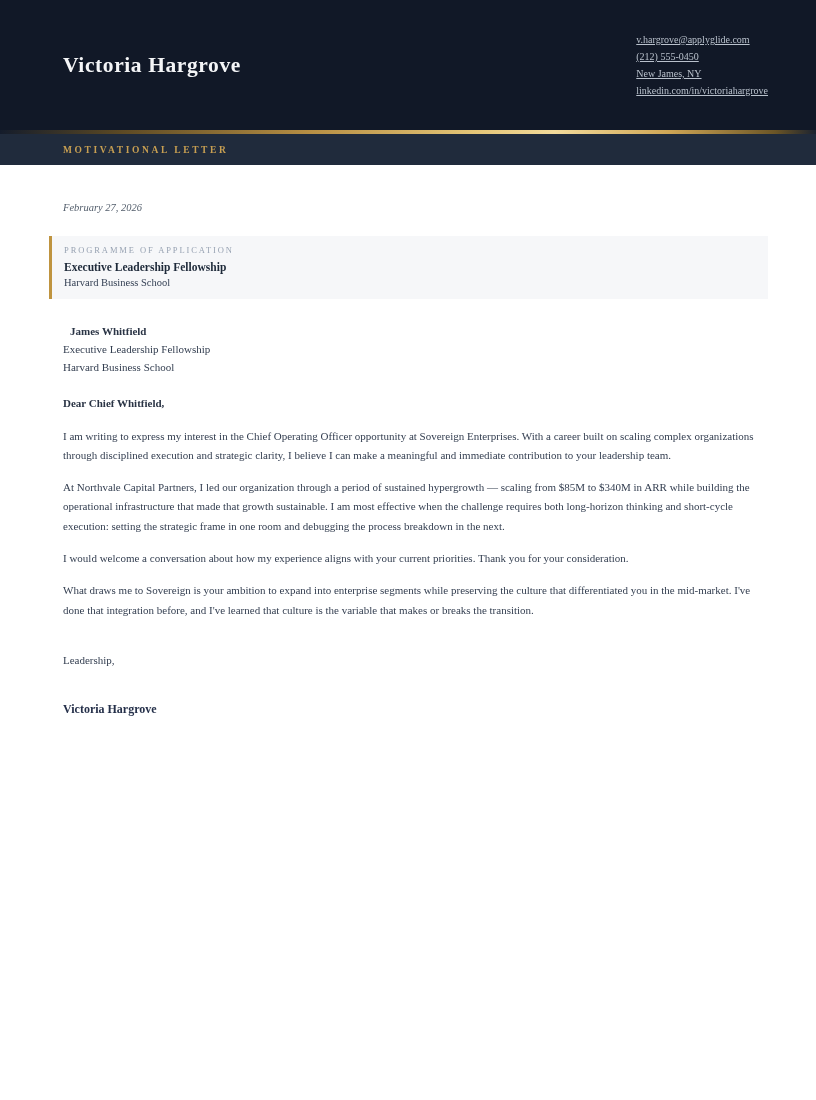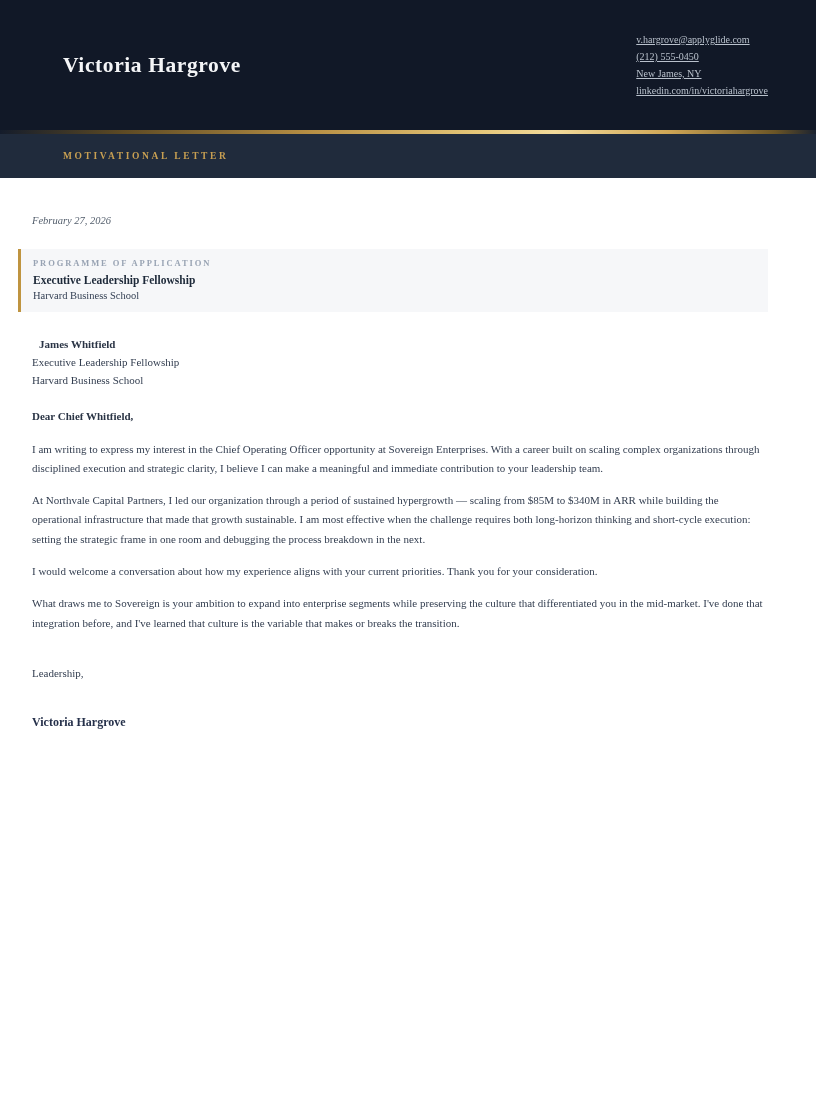--- a/index.html
+++ b/index.html
@@ -50,56 +50,56 @@
       #e4c577 58%,
       #f2da9a 68%,
       #cfa655 82%,
       #6b5526 95%,
       #1a2230 100%);
   }
 
   
   .banner {
     background: #202b3c;
-    height: 44px;
+    height: 31px;
     display: flex;
     align-items: center;
     padding: 0 63px;
   }
   .banner-label {
     color: #c79f52;
     font-size: 9.5px;
     font-weight: bold;
     letter-spacing: 2.6px;
   }
 
   
   .content {
-    padding: 33px 48px 0 32px;
+    padding: 33px 48px 0 63px;
     color: #333e50;
     font-size: 11px;
     line-height: 19.3px;
   }
   .date {
     font-style: italic;
     color: #525d6b;
     font-size: 10.5px;
   }
 
   .programme-box {
     margin-top: 19px;
     margin-left: -14px;
     background: #f6f7f9;
     border-left: 3px solid #bf9440;
     padding: 9px 16px 10px 12px;
   }
   .prog-label {
     color: #98a3b3;
     font-size: 8.5px;
-    font-weight: bold;
+    font-weight: normal;
     letter-spacing: 1.9px;
     line-height: 11px;
   }
   .prog-title {
     margin-top: 5px;
     color: #1d2939;
     font-size: 11.5px;
     font-weight: bold;
     line-height: 13px;
   }

